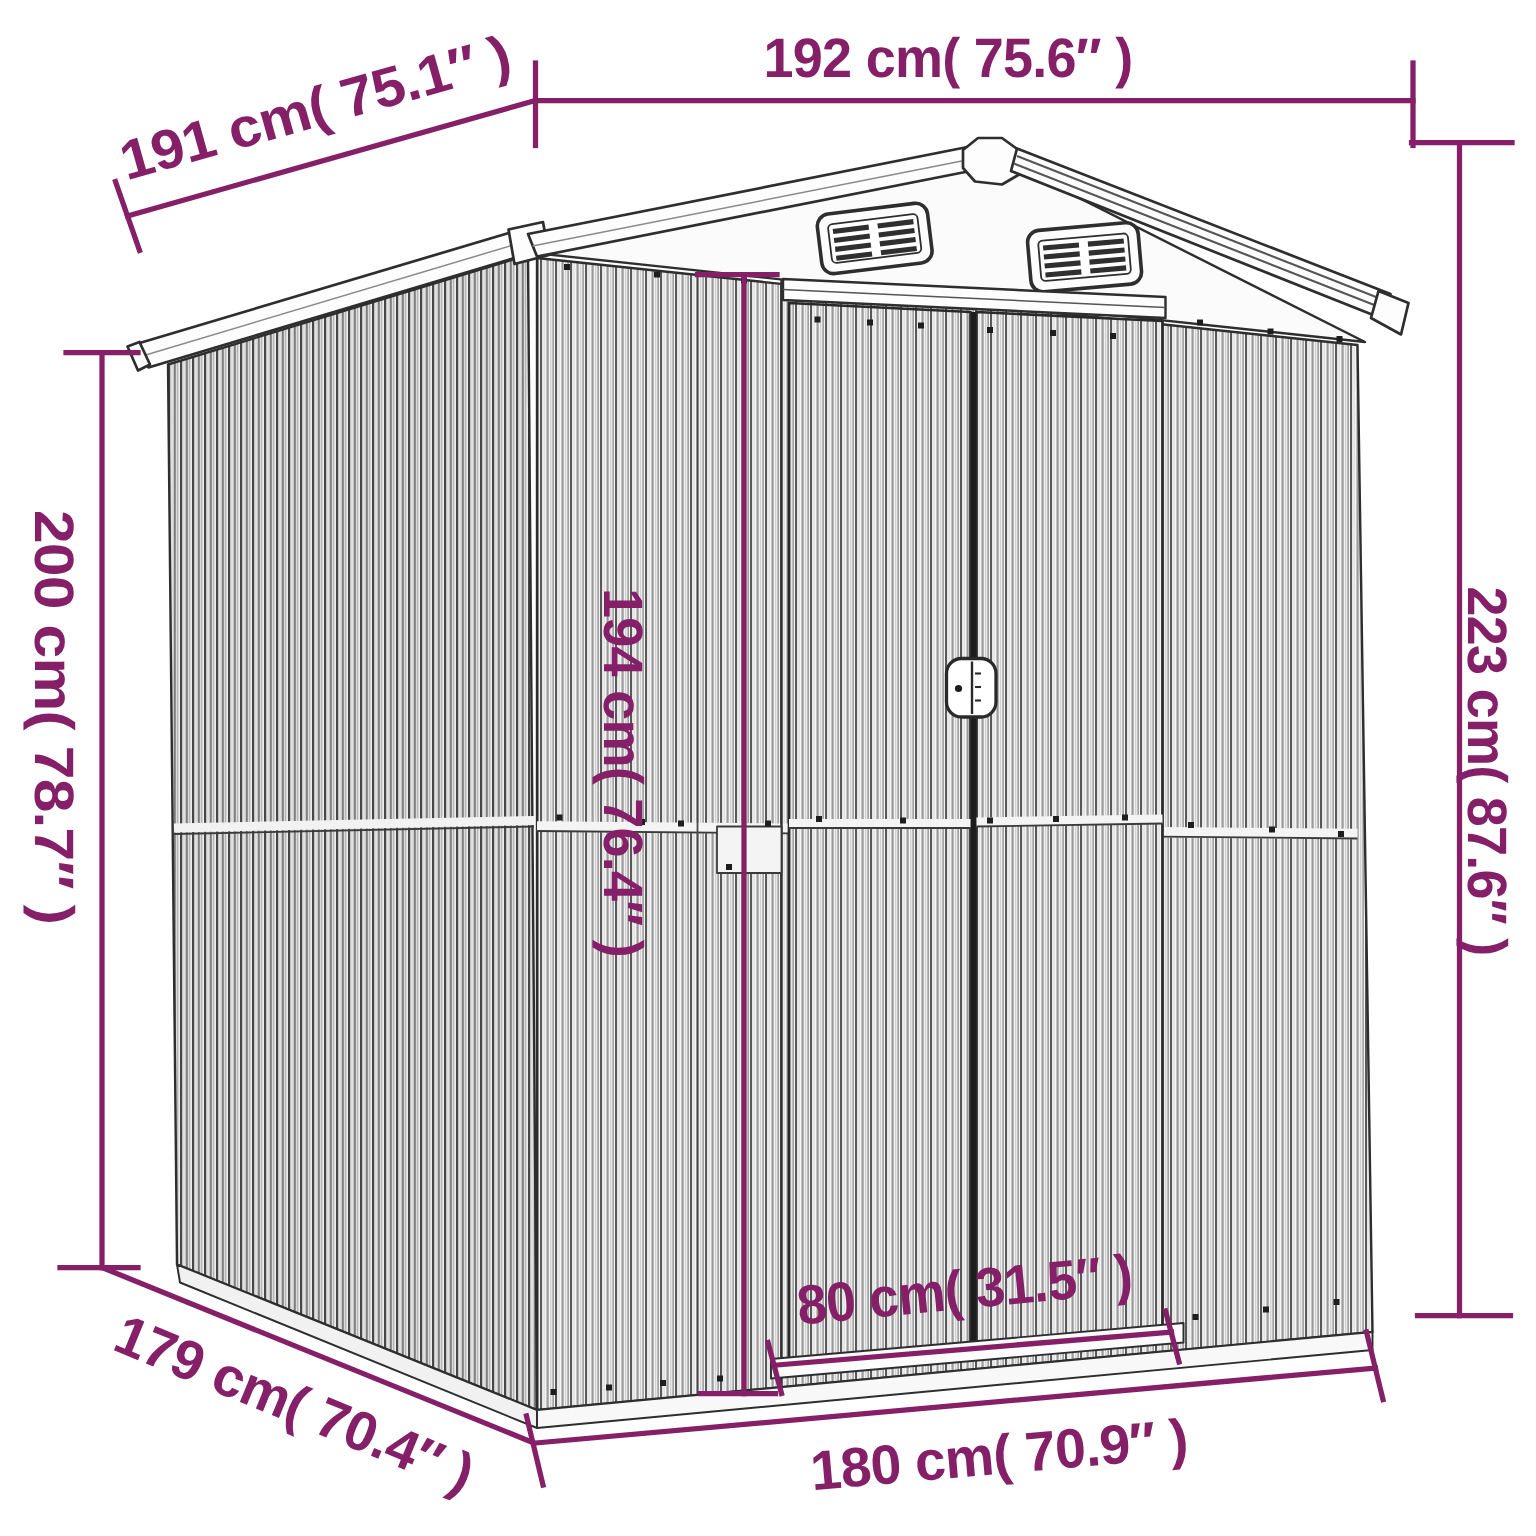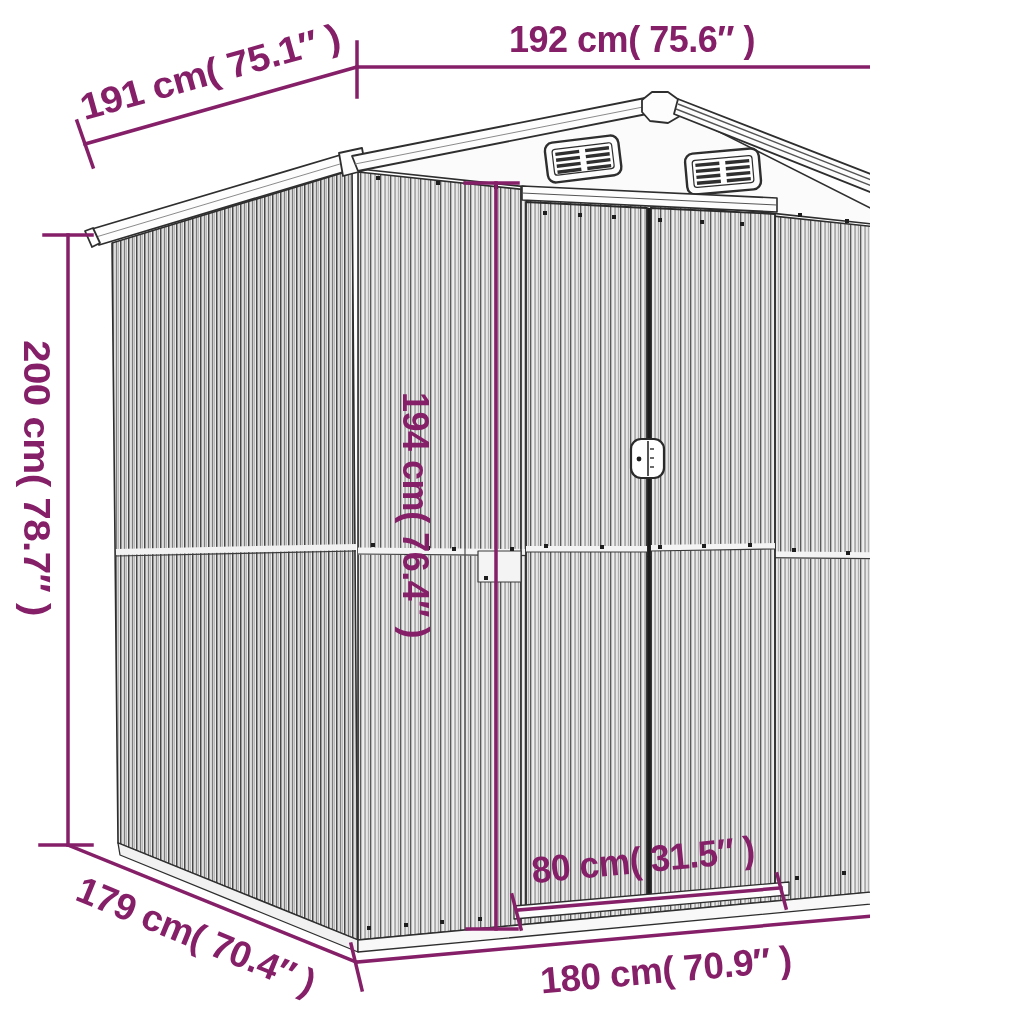--- a/index.html
+++ b/index.html
@@ -1,16 +1,16 @@
 <!DOCTYPE html>
 <html><head>
 <meta charset="utf-8">
 <style>
   html,body{margin:0;padding:0;background:#ffffff;}
-  .stage{position:relative;width:870px;height:1024px;background:#ffffff;overflow:hidden;
+  .stage{position:relative;width:1024px;height:1024px;background:#ffffff;overflow:hidden;
          font-family:"Liberation Sans",sans-serif;}
   svg{display:block;}
   .dim-label{font-family:"Liberation Sans",sans-serif;font-weight:700;font-size:37px;
              fill:#851f68;letter-spacing:-0.5px;}
 </style>
 </head>
 <body>
 
 <div class="stage">
 <svg width="1024" height="1024" viewBox="0 0 1024 1024">

